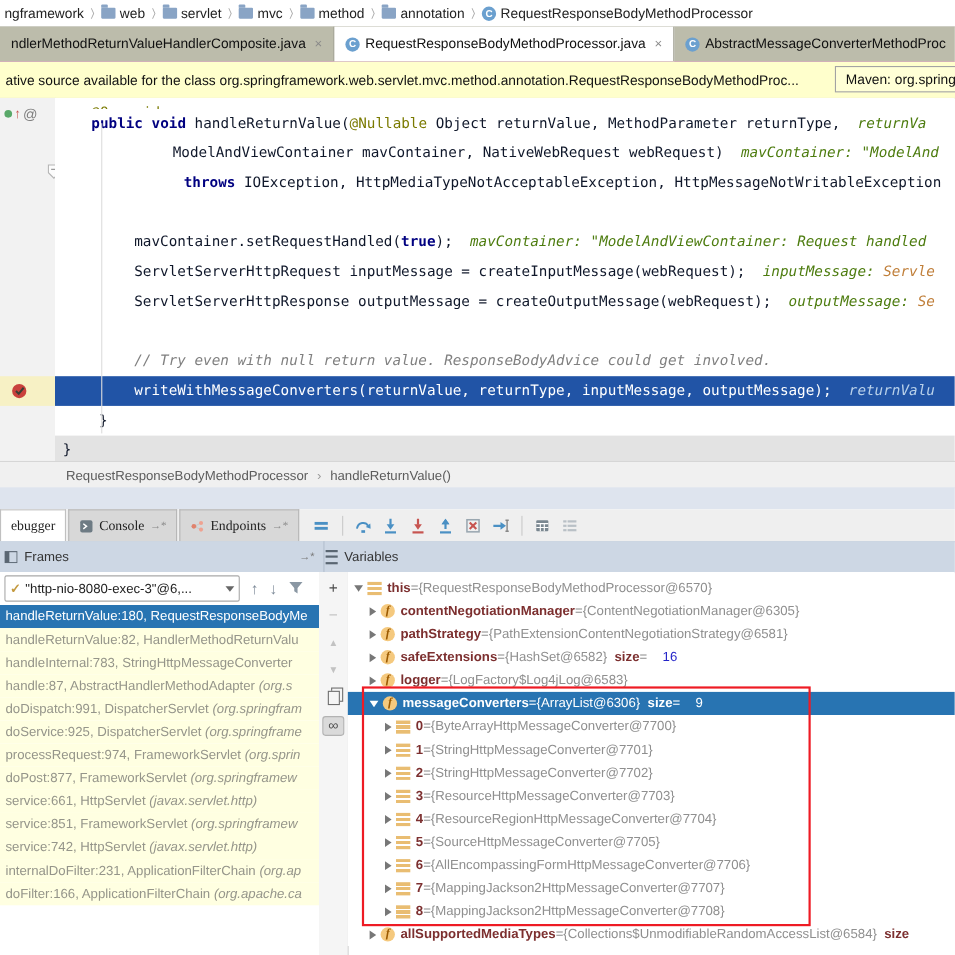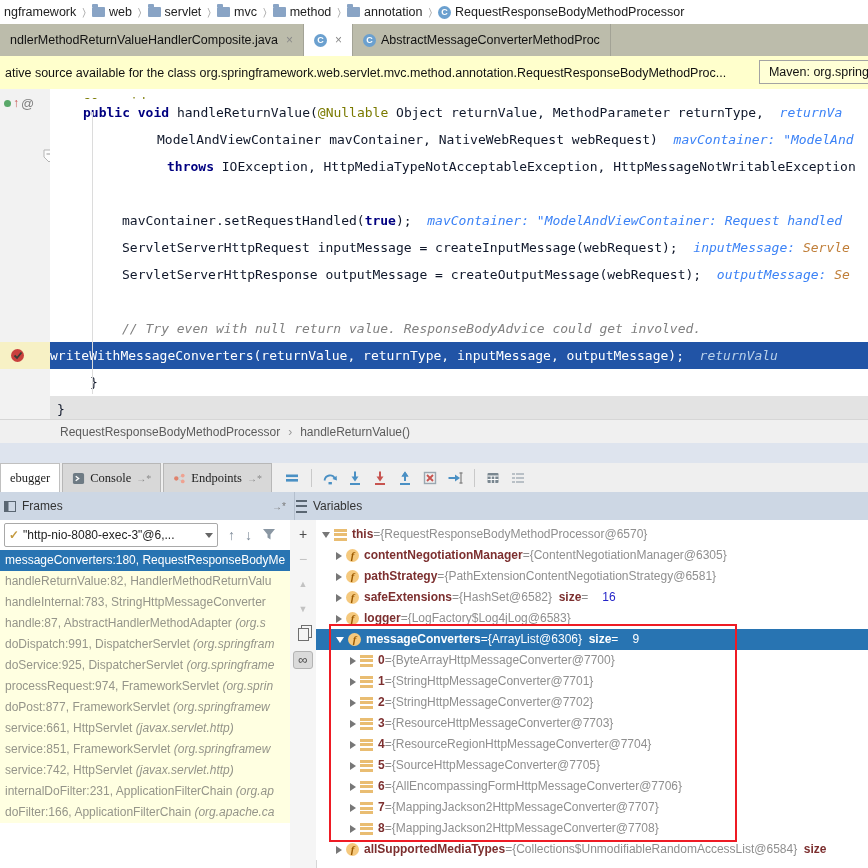--- a/index.html
+++ b/index.html
@@ -30,21 +30,21 @@
   #gutter{left:0;top:89px;width:50px;height:330px;background:#f2f2f2;border-right:1px solid #d8d8d8;}
   #editor{left:50px;top:89px;width:818px;height:330px;background:#fff;overflow:hidden;
     font-family:"DejaVu Sans Mono",monospace;font-size:13px;}
   .code-line{height:27px;line-height:27px;white-space:pre;}
   .code-line.clipped{height:10px;overflow:hidden;}
   .code-line.clipped span{display:inline-block;margin-top:-15px;}
   .seg-kw{color:#000080;font-weight:bold;}
   .seg-pl{color:#0f172a;}
   .seg-ann{color:#7a7a00;}
   .seg-cm{color:#808080;font-style:italic;}
-  .seg-hint{color:#3b82f6;font-style:italic;}
+  .seg-hint{color:#4d7c0f;font-style:italic;}
   .seg-hintv{color:#c07f3a;font-style:italic;}
   .code-line.exec{background:#2154a6;}
   .code-line.exec .seg-pl{color:#fff;}
   .code-line.exec .seg-hint{color:#b9d1ea;}
   .code-line.band{background:#e3e3e3;}
   #indent-guide{left:92px;top:112px;width:1px;height:282px;background:#dcdcdc;}
   #ovr-icons{left:4px;top:95px;height:16px;display:flex;align-items:center;gap:2px;}
   .gdot{width:7px;height:7px;border-radius:50%;background:#59a869;}
   .guparrow{color:#c75450;font-weight:bold;font-size:12px;line-height:12px;}
   .gat{color:#808080;font-size:13px;}
@@ -155,20 +155,21 @@
     </span>
   </div>
 
 <div class="abs" id="tabbar">
     <div class="tab">
       <span>ndlerMethodReturnValueHandlerComposite.java</span>
       <span class="close">×</span>
     </div>
     <div class="tab active">
       <span class="cicon">C</span>
+      <span>RequestResponseBodyMethodProcessor.java</span>
       <span class="close">×</span>
     </div>
     <div class="tab">
       <span class="cicon">C</span>
       <span>AbstractMessageConverterMethodProc</span>
     </div>
   </div>
 
 <div class="abs" id="banner">
   <span>ative source available for the class org.springframework.web.servlet.mvc.method.annotation.RequestResponseBodyMethodProc...</span>
@@ -205,21 +206,21 @@
     <div class="code-line clipped" style="padding-left: 33px;"><span class="seg-ann">@Override</span></div>
     <div class="code-line" style="padding-left: 33px;"><span class="seg-kw">public void </span><span class="seg-pl">handleReturnValue(</span><span class="seg-ann">@Nullable </span><span class="seg-pl">Object returnValue, MethodParameter returnType,</span><span class="seg-hint">  returnVa</span></div>
     <div class="code-line" style="padding-left: 107px;"><span class="seg-pl">ModelAndViewContainer mavContainer, NativeWebRequest webRequest)</span><span class="seg-hint">  mavContainer: "ModelAnd</span></div>
     <div class="code-line" style="padding-left: 117px;"><span class="seg-kw">throws </span><span class="seg-pl">IOException, HttpMediaTypeNotAcceptableException, HttpMessageNotWritableException</span></div>
     <div class="code-line" style="padding-left: 72px;"></div>
     <div class="code-line" style="padding-left: 72px;"><span class="seg-pl">mavContainer.setRequestHandled(</span><span class="seg-kw">true</span><span class="seg-pl">);</span><span class="seg-hint">  mavContainer: "ModelAndViewContainer: Request handled</span></div>
     <div class="code-line" style="padding-left: 72px;"><span class="seg-pl">ServletServerHttpRequest inputMessage = createInputMessage(webRequest);</span><span class="seg-hint">  inputMessage: </span><span class="seg-hintv">Servle</span></div>
     <div class="code-line" style="padding-left: 72px;"><span class="seg-pl">ServletServerHttpResponse outputMessage = createOutputMessage(webRequest);</span><span class="seg-hint">  outputMessage: </span><span class="seg-hintv">Se</span></div>
     <div class="code-line" style="padding-left: 72px;"></div>
     <div class="code-line" style="padding-left: 72px;"><span class="seg-cm">// Try even with null return value. ResponseBodyAdvice could get involved.</span></div>
-    <div class="code-line exec" style=""><span class="seg-pl">writeWithMessageConverters(returnValue, returnType, inputMessage, outputMessage);</span><span class="seg-hint">  returnValu</span></div>
+    <div class="code-line exec" style="padding-left: 72px;"><span class="seg-pl">writeWithMessageConverters(returnValue, returnType, inputMessage, outputMessage);</span><span class="seg-hint">  returnValu</span></div>
     <div class="code-line" style="padding-left: 40px;"><span class="seg-pl">}</span></div>
     <div class="code-line band" style="padding-left: 7px;"><span class="seg-pl">}</span></div>
   </div>
 <div class="abs" id="indent-guide"></div>
 
 <div class="abs" id="ed-crumbs">
   <span>RequestResponseBodyMethodProcessor</span>
   <span style="color:#999;">›</span>
   <span>handleReturnValue()</span>
 </div>
@@ -354,21 +355,21 @@
       <span>"http-nio-8080-exec-3"@6,...</span>
       <span class="cbchev"></span>
     </div>
     <span class="fnav">↑</span>
     <span class="fnav">↓</span>
     <span class="fnav"><svg width="14" height="13" viewBox="0 0 14 13">
           <path d="M1 1 H13 L8.5 6.5 V11.5 L5.5 9.5 V6.5 Z" fill="#8a97a3"></path>
         </svg></span>
   </div>
   <div id="frames-list">
-      <div class="frow sel"><span class="ftext">messageConverters:180, RequestResponseBodyMe</span></div>
+      <div class="frow sel"><span class="ftext">handleReturnValue:180, RequestResponseBodyMe</span></div>
       <div class="frow"><span class="ftext">handleReturnValue:82, HandlerMethodReturnValu</span></div>
       <div class="frow"><span class="ftext">handleInternal:783, StringHttpMessageConverter</span></div>
       <div class="frow"><span class="ftext">handle:87, AbstractHandlerMethodAdapter </span><span class="fpkg">(org.s</span></div>
       <div class="frow"><span class="ftext">doDispatch:991, DispatcherServlet </span><span class="fpkg">(org.springfram</span></div>
       <div class="frow"><span class="ftext">doService:925, DispatcherServlet </span><span class="fpkg">(org.springframe</span></div>
       <div class="frow"><span class="ftext">processRequest:974, FrameworkServlet </span><span class="fpkg">(org.sprin</span></div>
       <div class="frow"><span class="ftext">doPost:877, FrameworkServlet </span><span class="fpkg">(org.springframew</span></div>
       <div class="frow"><span class="ftext">service:661, HttpServlet </span><span class="fpkg">(javax.servlet.http)</span></div>
       <div class="frow"><span class="ftext">service:851, FrameworkServlet </span><span class="fpkg">(org.springframew</span></div>
       <div class="frow"><span class="ftext">service:742, HttpServlet </span><span class="fpkg">(javax.servlet.http)</span></div>

